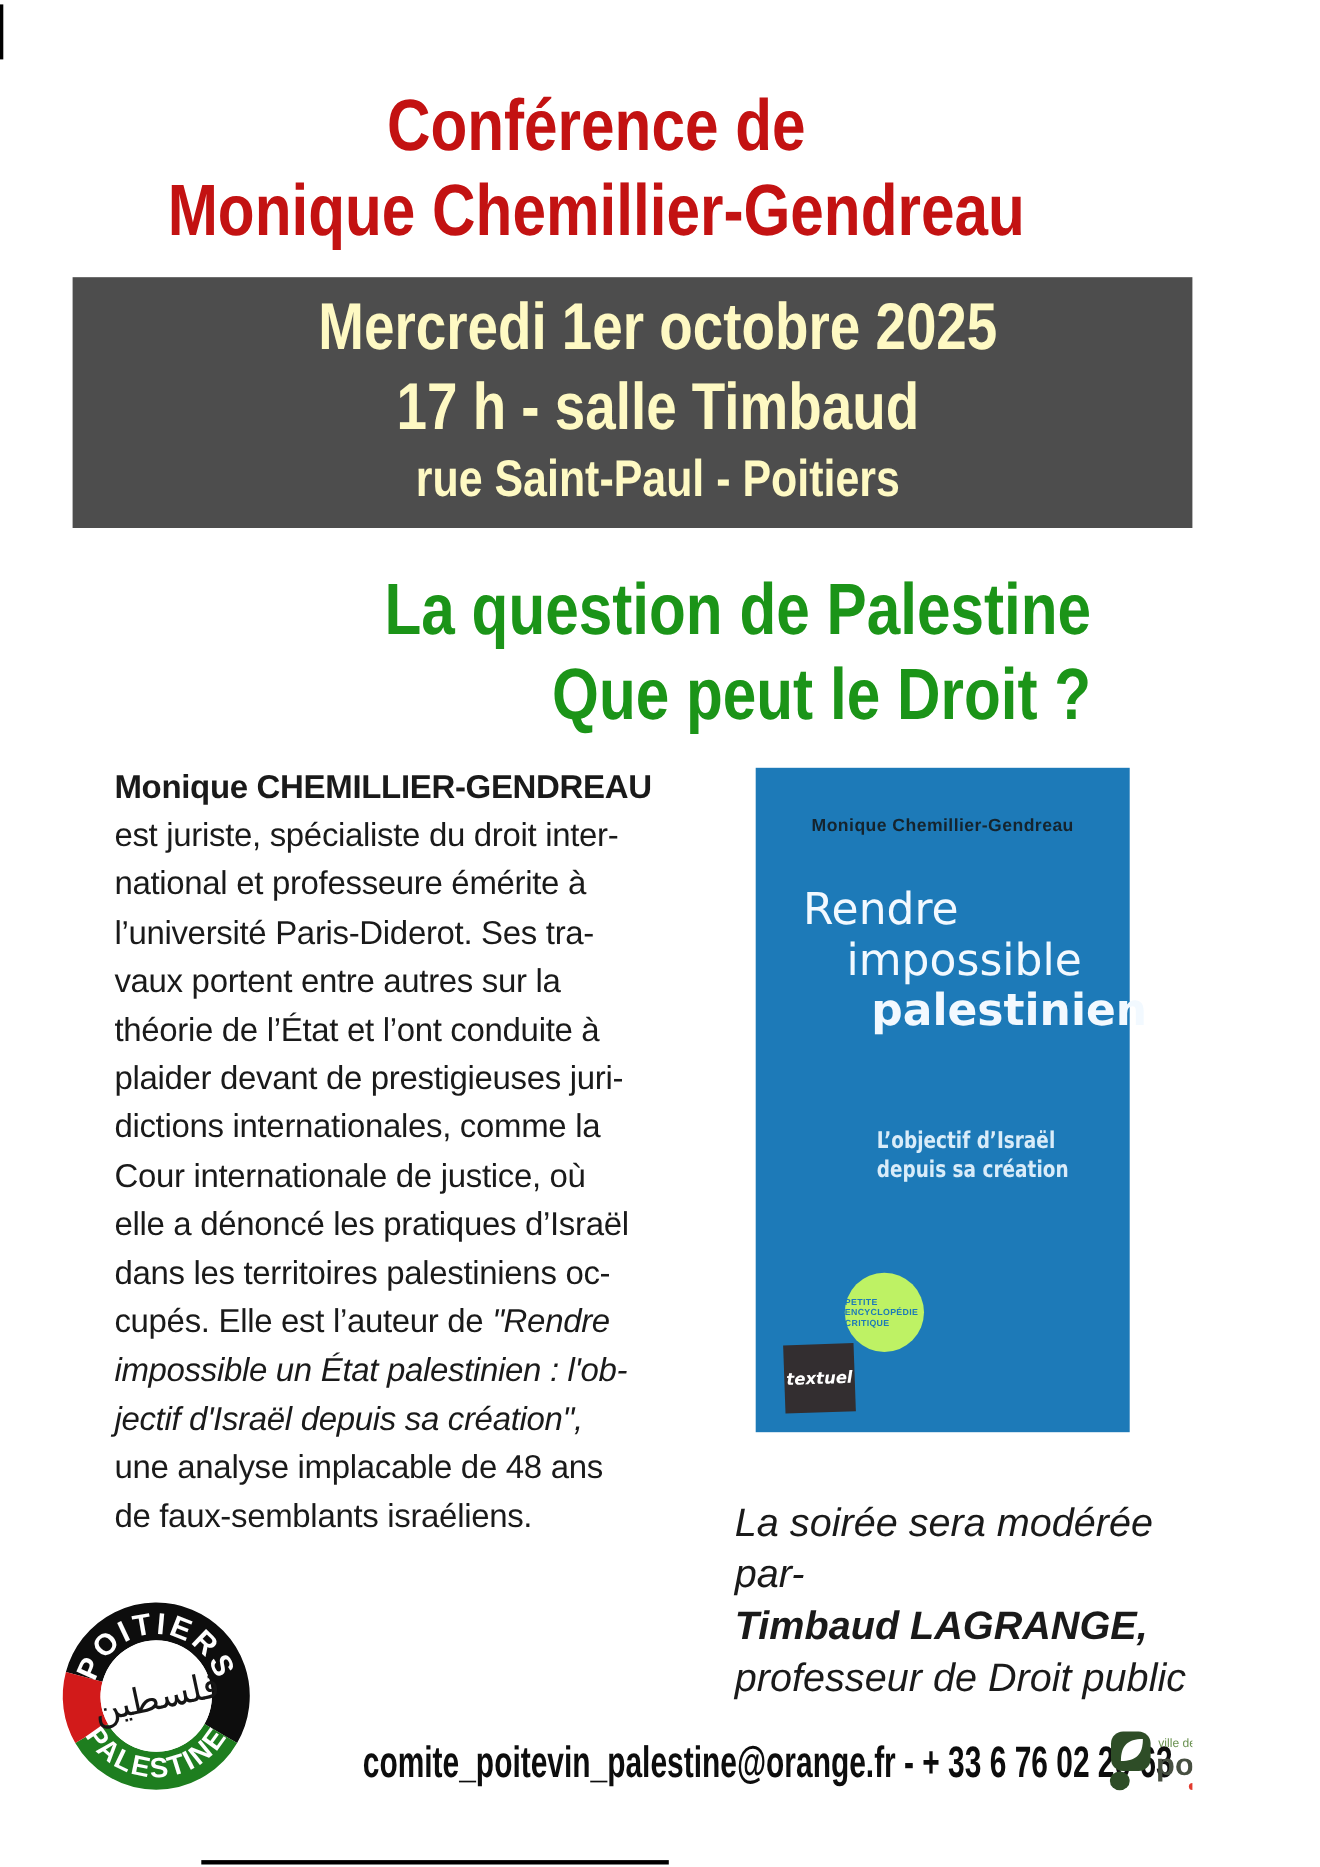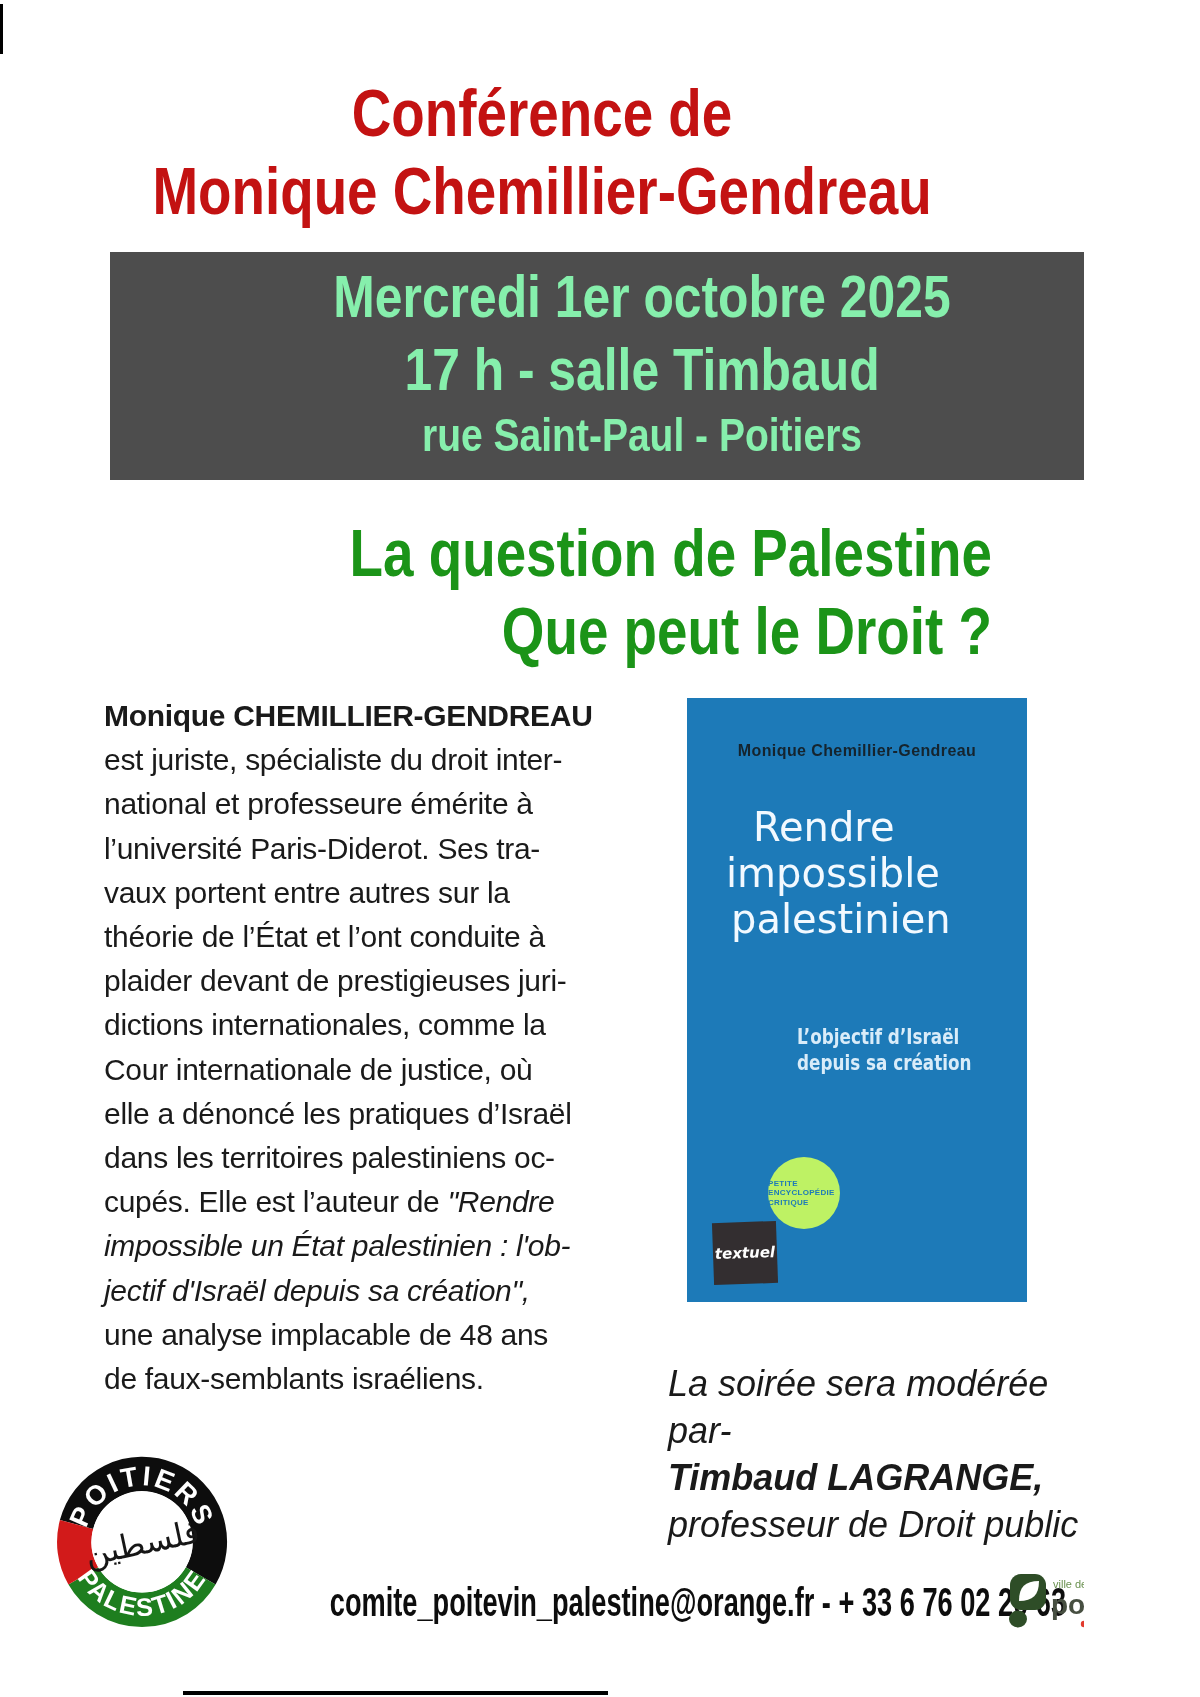--- a/index.html
+++ b/index.html
@@ -7,40 +7,40 @@
           font-family:"Liberation Sans",sans-serif;color:#1a1a1a;}
   .cond{display:block;transform:scaleX(0.83);transform-origin:50% 50%;white-space:nowrap;}
 
   .edge-tick{position:absolute;left:0;top:4px;width:3px;height:50px;background:#000;}
   .bottom-line{position:absolute;left:183px;top:1691px;width:425px;height:4px;background:#000;}
 
   .title{position:absolute;left:0;top:74px;width:100%;margin:0;text-align:center;
          font-size:66px;font-weight:700;line-height:78px;color:var(--title_red);}
 
   .event-box{position:absolute;left:66px;top:252px;width:1064px;height:228px;
-             background:var(--box_gray);color:#86efac;text-align:center;font-weight:700;padding-top:8px;box-sizing:border-box;margin-left:44px;}
+             background:var(--box_gray);color:#fef9c3;text-align:center;font-weight:700;padding-top:8px;box-sizing:border-box;}
   .event-box .l1{font-size:60px;line-height:74px;}
   .event-box .l2{font-size:60px;line-height:72px;}
   .event-box .l3{font-size:47px;line-height:58px;}
 
   .subject{position:absolute;left:0;top:474px;width:100%;text-align:right;
            font-size:66px;font-weight:700;line-height:78px;color:var(--subject_green);margin-top:40px;}
 
   .bio{position:absolute;left:104px;top:694px;font-size:30px;line-height:44.2px;
        letter-spacing:-0.3px;white-space:nowrap;color:var(--text_black);}
 
   .book{position:absolute;left:687px;top:698px;width:340px;height:604px;background:var(--book_blue);}
   .book-author{position:absolute;left:0;top:44px;width:100%;text-align:center;
                font-size:16px;font-weight:700;color:#15242e;letter-spacing:.4px;}
   .book-title{position:absolute;left:0;top:106px;width:100%;color:#f2f9ff;
               font-family:"DejaVu Sans",sans-serif;font-weight:400;font-size:40px;line-height:46px;}
-  .book-title .t1{padding-left:66px;}
-  .book-title .t2{padding-left:39px;}
+  .book-title .t1{padding-left:43px;}
+  .book-title .t2{padding-left:39px;text-align:center;}
   .book-title .t3{padding-left:103px;}
-  .book-title .t4{padding-left:44px;}
+  .book-title .t4{padding-left:105px;font-weight:bold;}
   .book-sub{position:absolute;left:110px;top:326px;color:#d9ecf9;font-family:"DejaVu Sans",sans-serif;
             font-weight:700;font-size:21px;line-height:26px;transform:scaleX(0.8);transform-origin:0 0;white-space:nowrap;}
   .badge{position:absolute;left:81px;top:459px;width:72px;height:72px;border-radius:50%;background:#bef264;
          display:flex;flex-direction:column;justify-content:center;
          font-size:8px;line-height:9.5px;font-weight:700;color:var(--book_blue);letter-spacing:.3px;}
   .pub{position:absolute;left:26px;top:524px;width:64px;height:62px;background:#332e30;color:#fff;
        display:flex;align-items:center;justify-content:center;font-family:"DejaVu Sans",sans-serif;
        font-style:italic;font-weight:700;font-size:15px;transform:rotate(-2deg);}
 
   .moderator{position:absolute;left:668px;top:1360px;font-style:italic;font-size:36px;line-height:47px;color:var(--text_black);}

